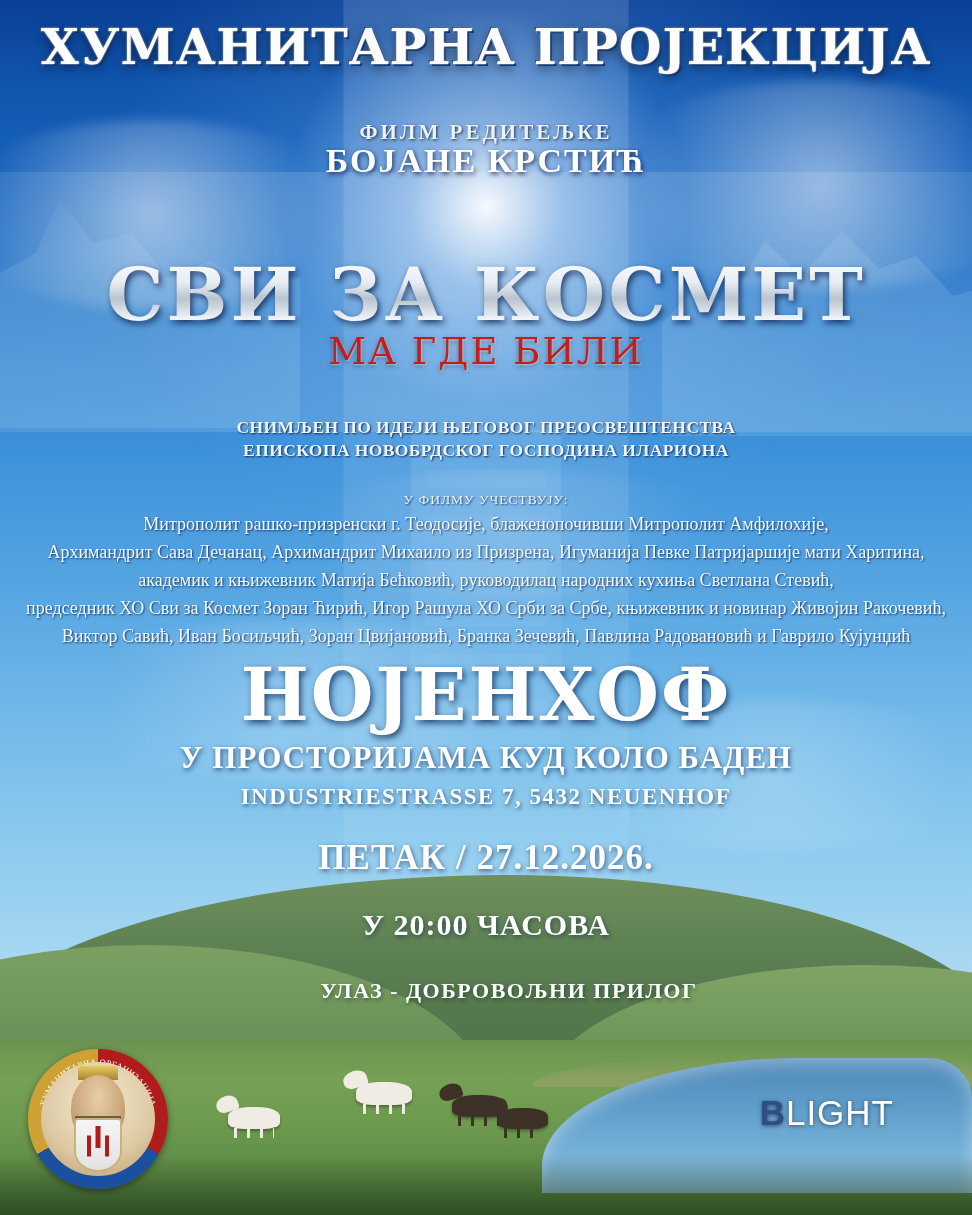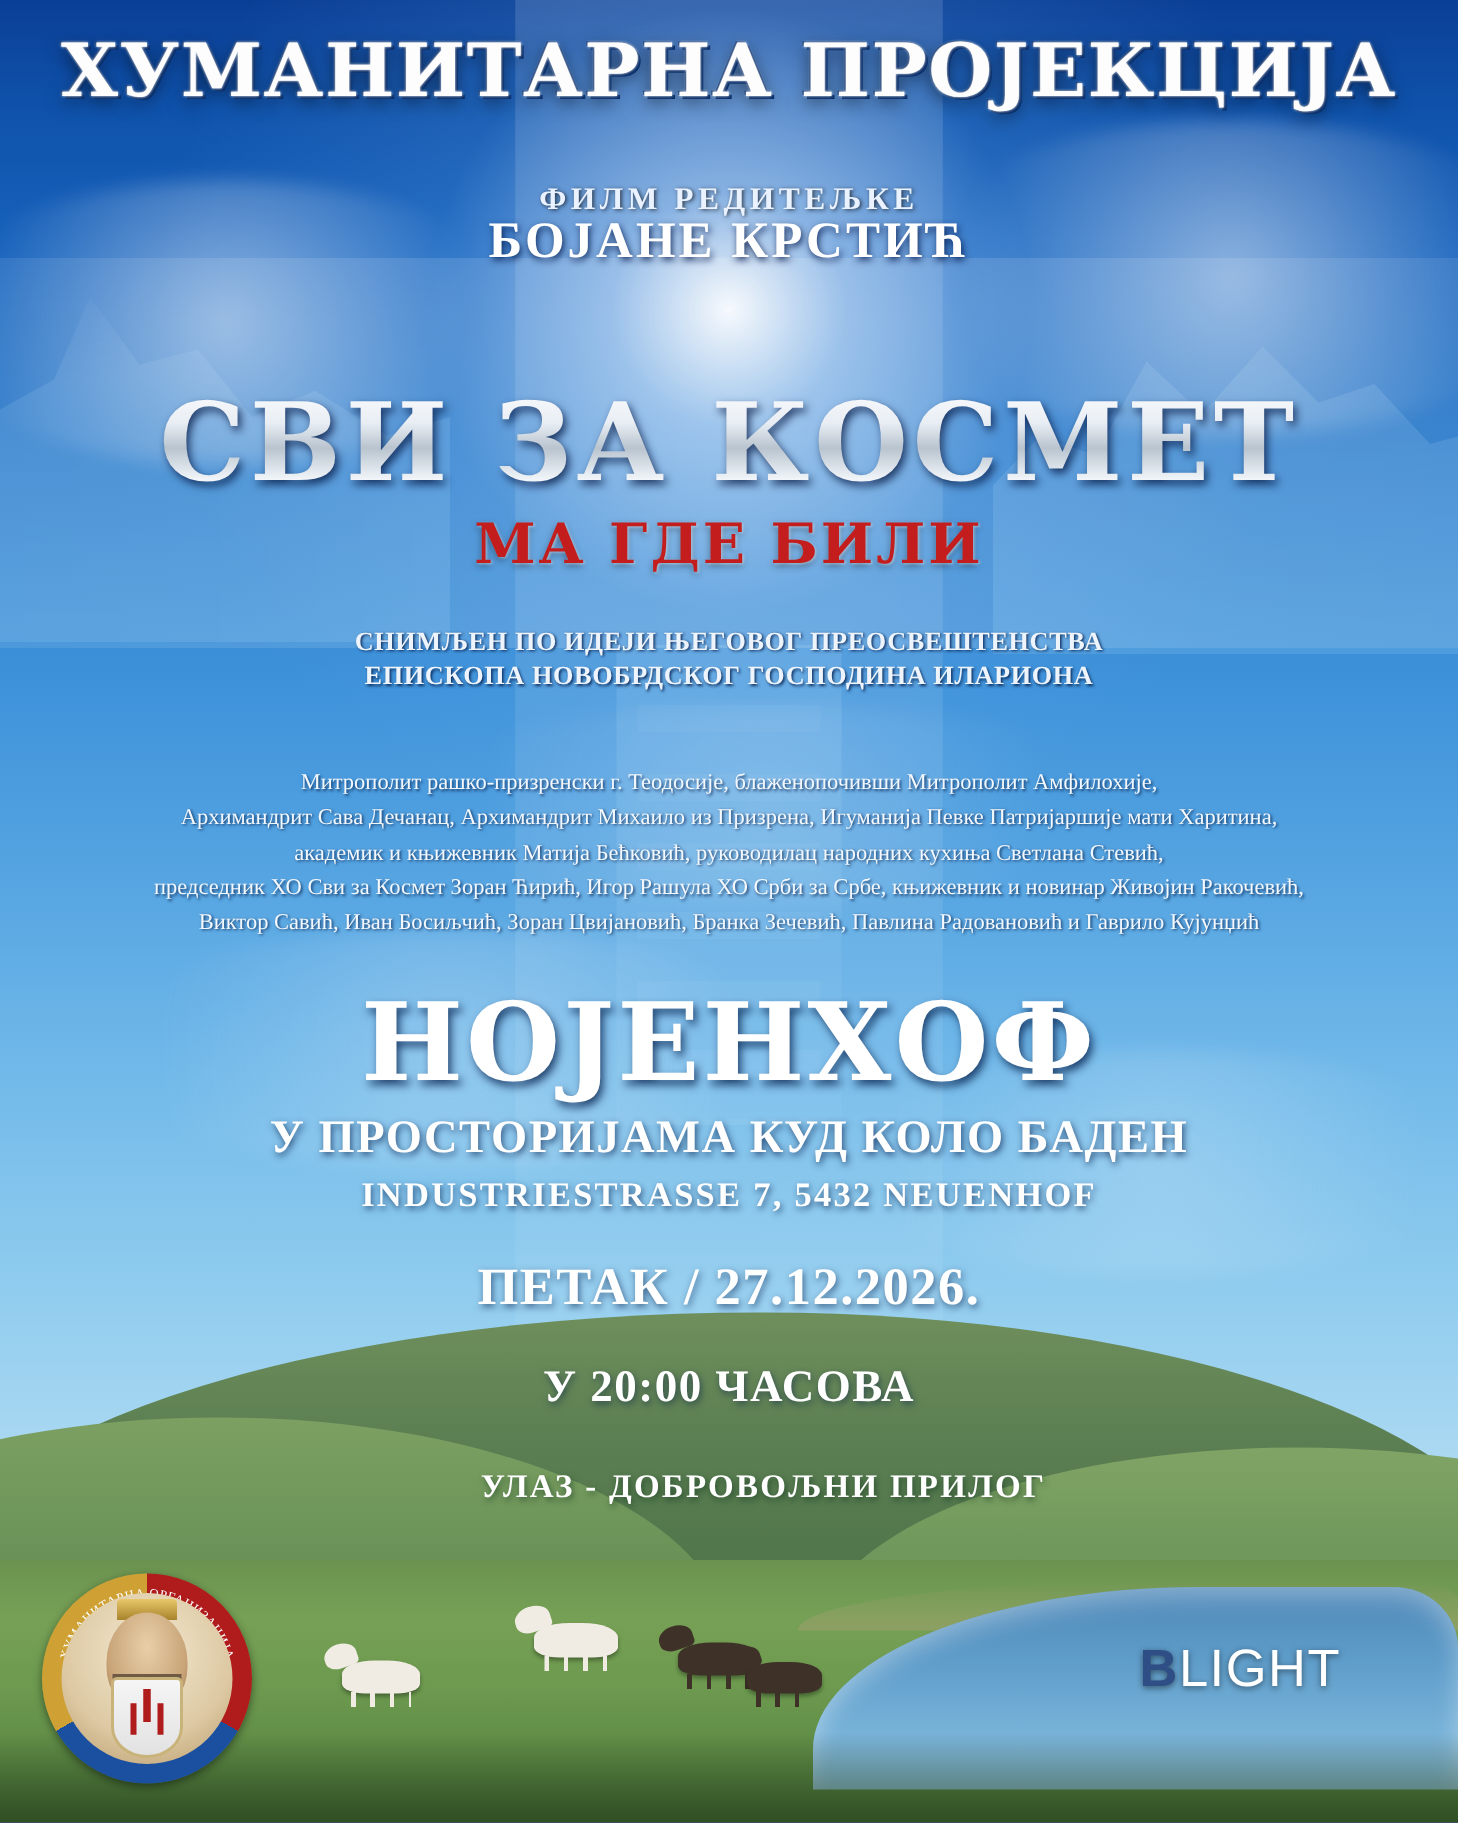--- a/index.html
+++ b/index.html
@@ -215,23 +215,23 @@
     letter-spacing: 3px;
     font-family: "DejaVu Serif", serif;
     color: #f4f7fb;
     background: linear-gradient(to bottom, #ffffff 0%, #e9eef4 35%, #b9c4cf 55%, #f2f6fa 80%, #ccd6e0 100%);
     -webkit-background-clip: text;
     background-clip: text;
     -webkit-text-fill-color: transparent;
     filter: drop-shadow(2px 3px 3px rgba(0,18,60,0.75));
   }
   .t-sub {
-    top: 340px;
+    top: 330px;
     font-size: 37px;
-    font-weight: bold;
+    font-weight: normal;
     letter-spacing: 2px;
     color: #c31d1d;
     text-shadow: 1px 1px 2px rgba(255,255,255,0.45), 0 2px 5px rgba(0,0,0,0.4);
     font-family: "DejaVu Serif", serif;
   }
   .t-idea {
     top: 416px;
     font-size: 17.5px;
     font-weight: bold;
     letter-spacing: 0.4px;
@@ -241,21 +241,21 @@
   }
   .t-cast-head {
     top: 492px;
     font-size: 13.5px;
     letter-spacing: 1px;
     color: #eef4fb;
     text-shadow: 1px 1px 2px rgba(0,25,70,0.8);
   }
   .t-cast {
     top: 511px;
-    font-size: 15px;
+    font-size: 18px;
     line-height: 1.55;
     color: #f3f8fd;
     text-shadow: 1px 1px 2px rgba(0,25,70,0.8);
     padding: 0 10px;
   }
   .t-city {
     top: 652px;
     font-size: 72px;
     font-weight: bold;
     letter-spacing: 2px;
@@ -457,20 +457,21 @@
   <div class="txt t-dir-name">БОЈАНЕ КРСТИЋ</div>
 
   <div class="txt t-main">СВИ ЗА КОСМЕТ</div>
   <div class="txt t-sub">МА ГДЕ БИЛИ</div>
 
   <div class="txt t-idea">
     <div>СНИМЉЕН ПО ИДЕЈИ ЊЕГОВОГ ПРЕОСВЕШТЕНСТВА</div>
     <div>ЕПИСКОПА НОВОБРДСКОГ ГОСПОДИНА ИЛАРИОНА</div>
   </div>
 
+  <div class="txt t-cast-head">У ФИЛМУ УЧЕСТВУЈУ:</div>
   <div class="txt t-cast">
     <div>Митрополит рашко-призренски г. Теодосије, блаженопочивши Митрополит Амфилохије,</div>
     <div>Архимандрит Сава Дечанац, Архимандрит Михаило из Призрена, Игуманија Певке Патријаршије мати Харитина,</div>
     <div>академик и књижевник Матија Бећковић, руководилац народних кухиња Светлана Стевић,</div>
     <div>председник ХО Сви за Космет Зоран Ћирић, Игор Рашула ХО Срби за Србе, књижевник и новинар Живојин Ракочевић,</div>
     <div>Виктор Савић, Иван Босиљчић, Зоран Цвијановић, Бранка Зечевић, Павлина Радовановић и Гаврило Кујунџић</div>
   </div>
 
   <div class="txt t-city">НОЈЕНХОФ</div>
   <div class="txt t-venue">У ПРОСТОРИЈАМА КУД КОЛО БАДЕН</div>

